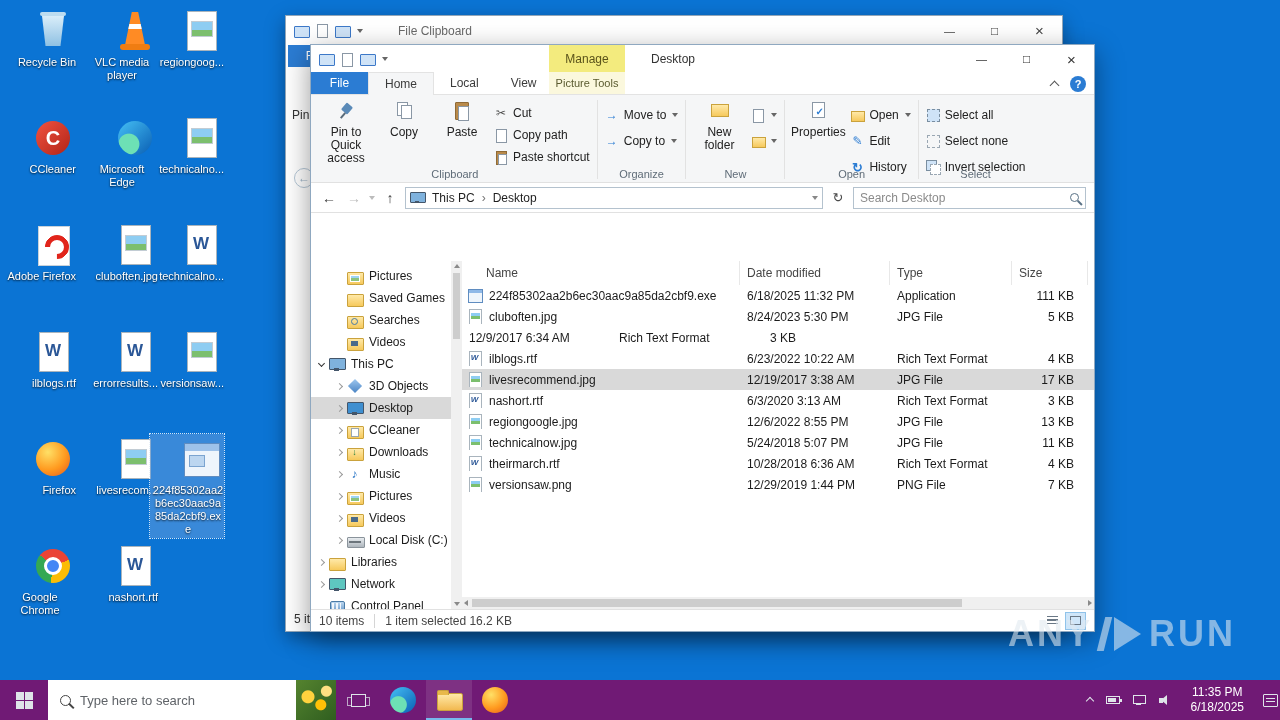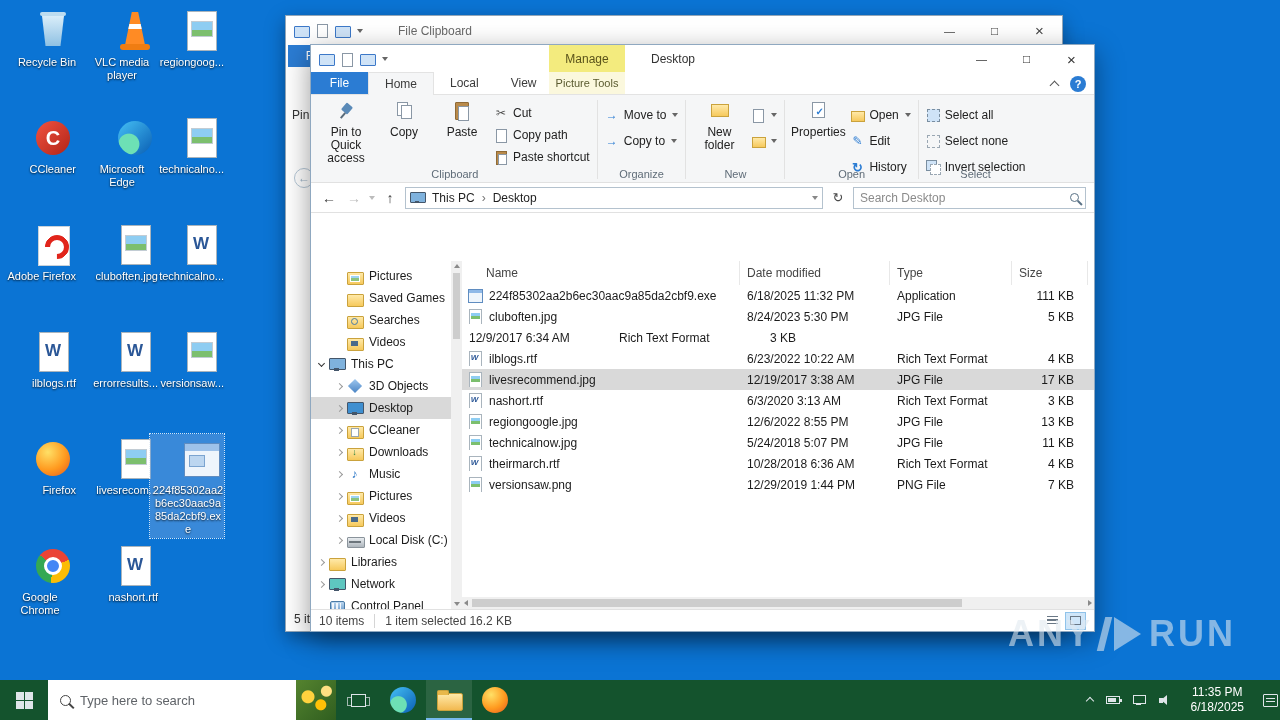--- a/index.html
+++ b/index.html
@@ -231,21 +231,21 @@
   .qa-page::before{content:"";position:absolute;left:1px;top:0;width:9px;height:12px;background:#fff;border:1px solid #8a97a5;}
   .qa-caret{border-left:3px solid transparent;border-right:3px solid transparent;border-top:4px solid #666;}
 
   
   .watermark{position:absolute;right:44px;top:610px;height:48px;display:flex;align-items:center;gap:8px;z-index:40;
     color:rgba(224,232,240,.58);font-size:36px;font-weight:bold;letter-spacing:3px;}
   .wm-bar{width:7px;height:34px;background:rgba(224,232,240,.58);transform:skewX(-14deg);margin-right:-2px;}
   .wm-tri{width:0;height:0;border-top:17px solid transparent;border-bottom:17px solid transparent;border-left:27px solid rgba(224,232,240,.58);}
 
   
-  .taskbar{position:absolute;left:0;top:680px;width:1280px;height:40px;background:#14532d;display:flex;align-items:stretch;z-index:100;}
+  .taskbar{position:absolute;left:0;top:680px;width:1280px;height:40px;background:#701a75;display:flex;align-items:stretch;z-index:100;}
   .tb-start{width:48px;display:flex;align-items:center;justify-content:center;}
   .winlogo{display:grid;grid-template-columns:8px 8px;grid-template-rows:8px 8px;gap:1px;}
   .winlogo span{background:#dfe5e9;}
   .tb-search{width:288px;background:#fff;display:flex;align-items:center;padding-left:12px;gap:9px;position:relative;}
   .tb-search .mag{width:11px;height:11px;border-color:#444;}
   .tb-search .mag::after{background:#444;width:7px;}
   .tb-search input{flex:1;border:none;outline:none;font-size:13px;font-family:inherit;color:#333;min-width:0;}
   .tb-search input::placeholder{color:#5f6368;opacity:1;}
   .flower{width:40px;height:40px;flex:none;
     background:radial-gradient(circle at 30% 42%,#ffd23e 6px,rgba(0,0,0,0) 7px),

